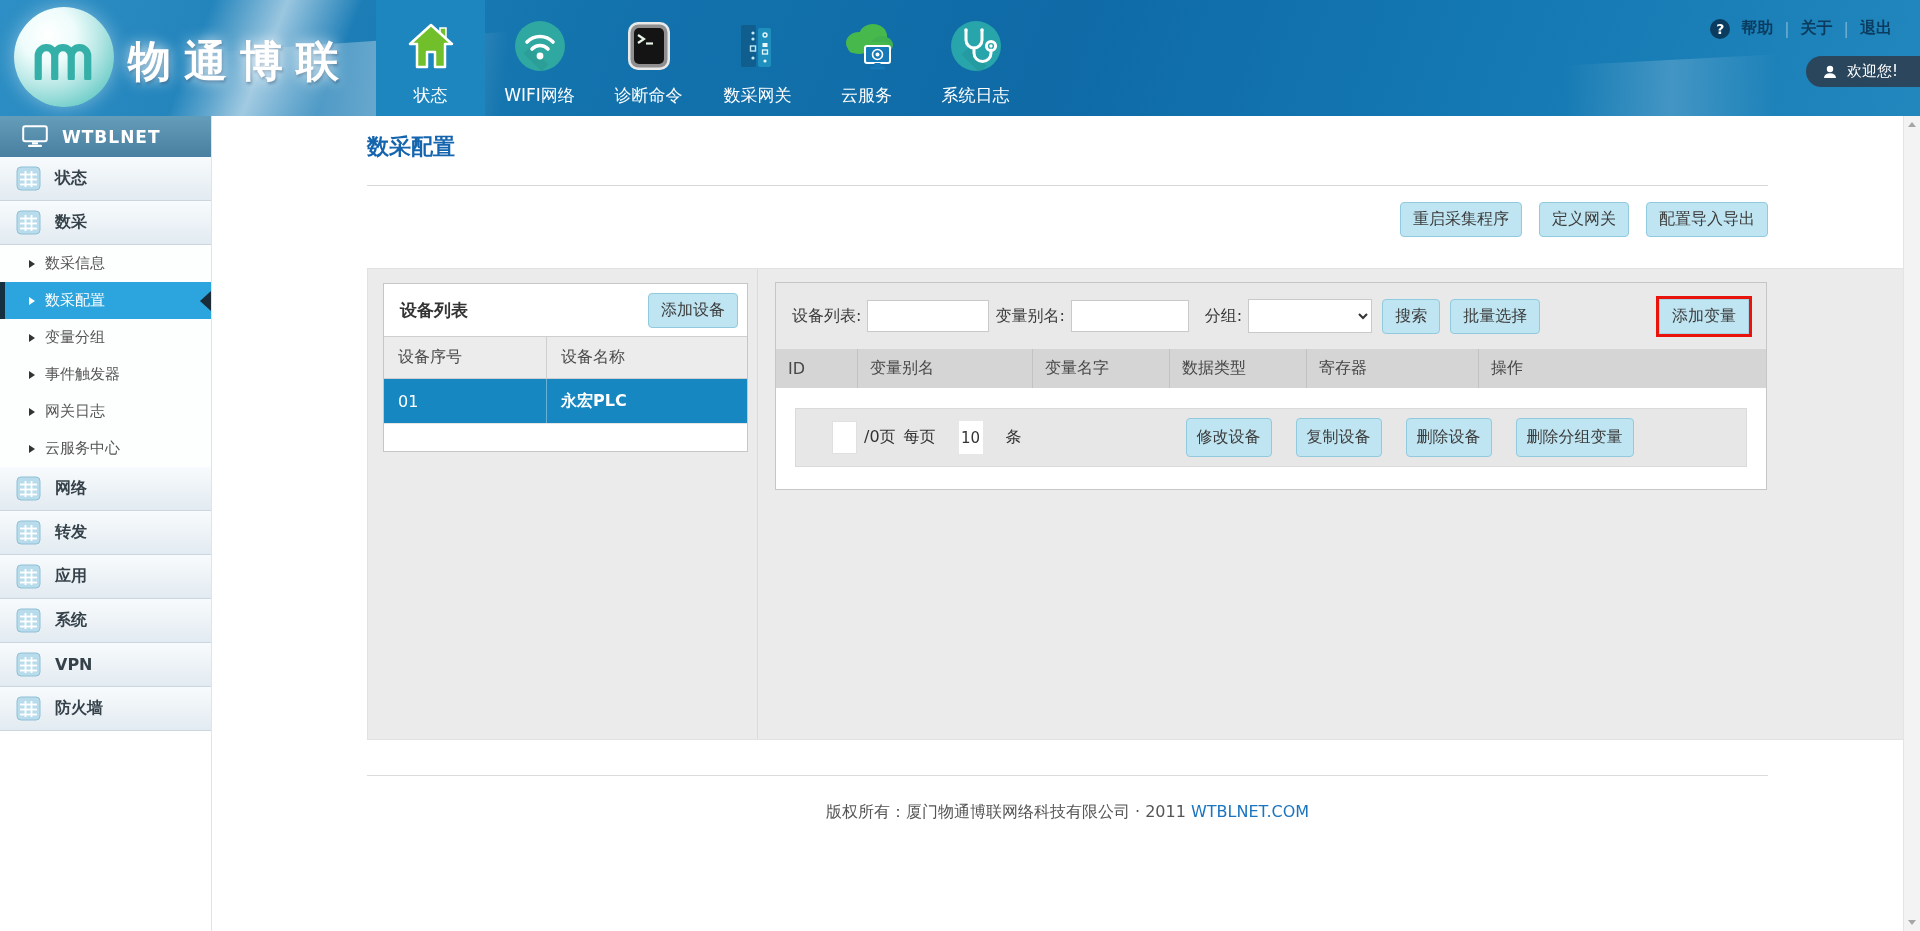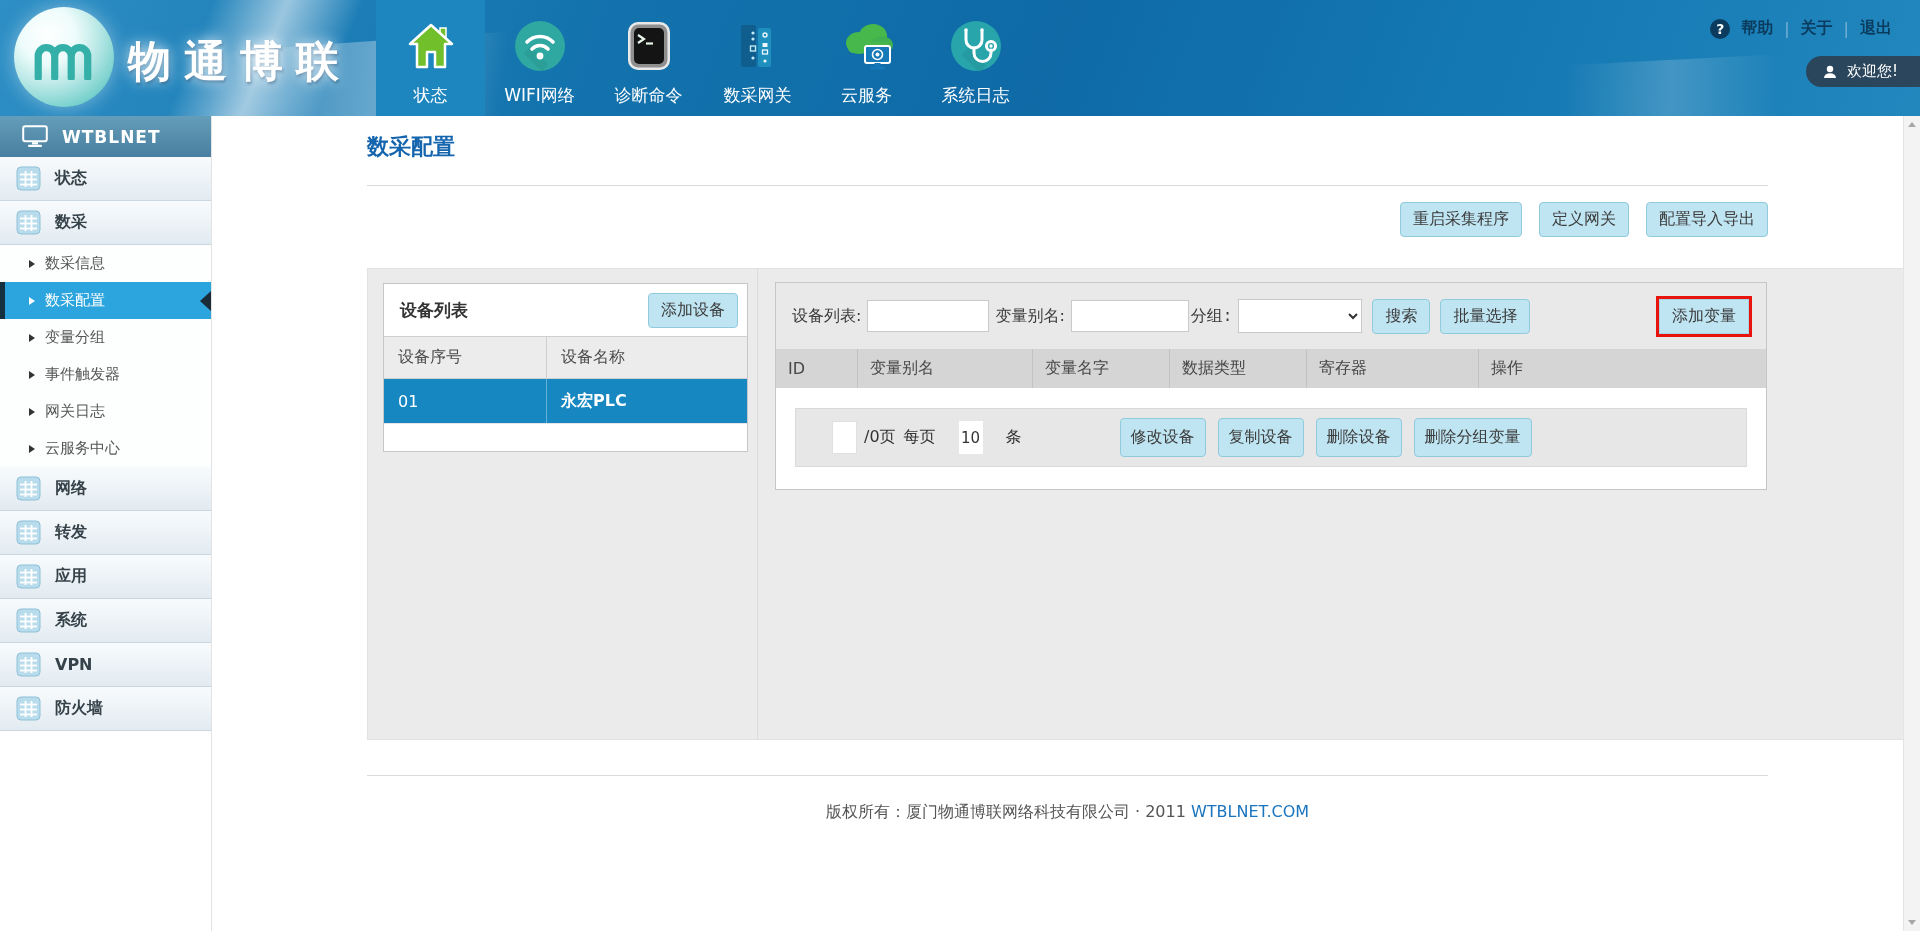--- a/index.html
+++ b/index.html
@@ -100,21 +100,21 @@
   .vh:last-child { border-right:none; }
   .vh1{width:82px;} .vh2{width:175px;} .vh3{width:137px;} .vh4{width:137px;} .vh5{width:172px;} .vh6{flex:1;}
   .var-body { position:relative; height:101px; background:#fff; }
   .inset-box { position:absolute; left:19px; right:19px; top:20px; height:59px; background:#e7e7e7;
     border:1px solid #dadada; display:flex; align-items:center; padding-left:36px; font-size:16px; color:#333; }
   .page-input { width:25px; height:33px; border:1px solid #e0e0e0; background:#fff; margin-right:7px;
     font-family:inherit; font-size:15px; text-align:center; }
   .pp-input { width:24px; height:33px; border:none; background:#fff; margin:0 23px; text-align:center;
     font-family:inherit; font-size:15px; color:#333; }
   .pg-text { white-space:nowrap; }
-  .action-group { display:flex; gap:12px; margin-left:54px;padding-left:44px; }
+  .action-group { display:flex; gap:24px; margin-left:120px;padding-left:44px; }
   .btn-lg { padding:8px 10px; font-size:16px; }
 
   .hr2 { position:absolute; left:134px; top:659px; width:1401px; height:1px; background:#dcdcdc; }
   .footer { position:absolute; left:134px; top:686px; width:1401px; text-align:center;
     font-size:16px; color:#555; }
   .footer a { color:#1a74be; text-decoration:none; cursor:pointer; }
 
   
   .scrollbar { position:absolute; right:0; top:116px; bottom:0; width:17px; background:#f3f3f3;
     border-left:1px solid #e4e4e4; }
@@ -431,21 +431,21 @@
     </div>
 
     <div class="vdiv"></div>
 
     <div class="right-panel">
       <div class="filter-bar">
         <span class="flabel">设备列表:</span>
         <input class="f-input" style="width: 122px;" value="">
         <span class="flabel" style="margin-left:6px;">变量别名:</span>
         <input class="f-input" style="width: 118px;" value="">
-        <span class="flabel" style="margin-left:2px;font-family:Liberation Mono, monospace;">分组:</span>
+        <span class="flabel" style="margin-left:16px;">分组:</span>
         <select class="f-select"><option></option></select>
         <button class="btn ml10">搜索</button>
         <button class="btn ml10">批量选择</button>
         <span class="add-var-wrap">
           <button class="btn">添加变量</button>
         </span>
       </div>
 
       <div class="var-head">
         <div class="vh vh1">ID</div>

